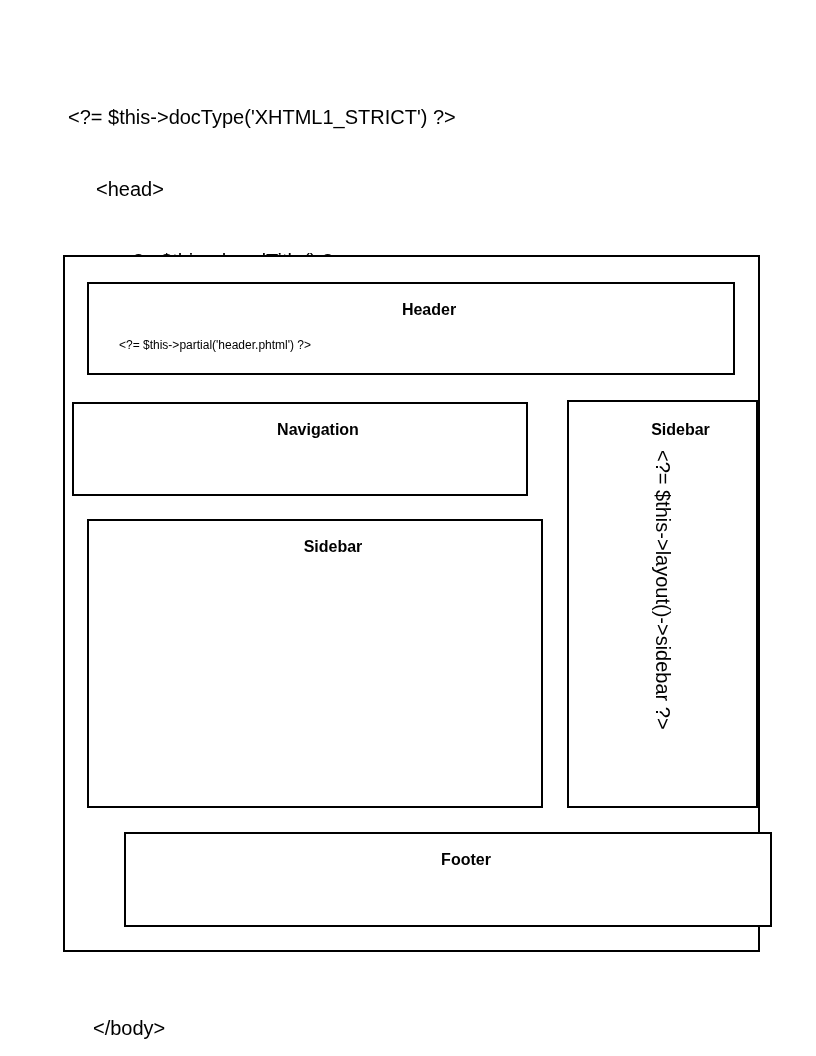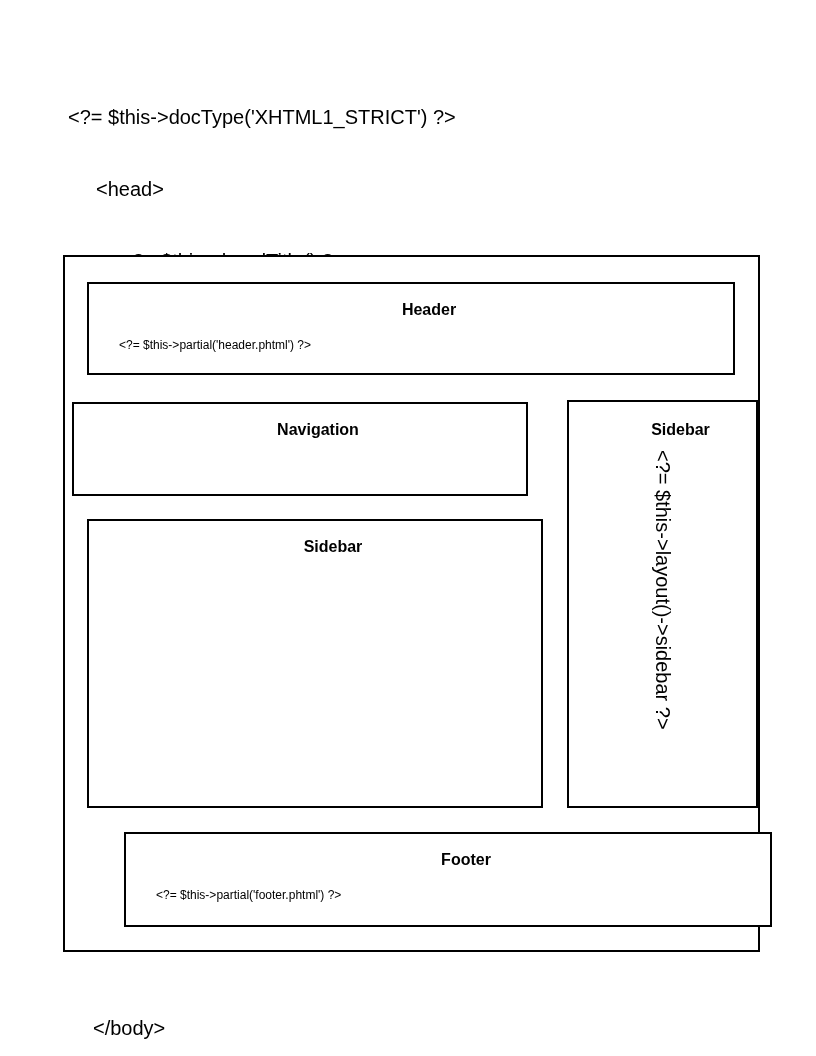--- a/index.html
+++ b/index.html
@@ -102,21 +102,20 @@
     <div class="box-title">Sidebar</div>
     <div class="sidebar-rotated">&lt;?= $this-&gt;layout()-&gt;sidebar ?&gt;</div>
   </div>
 
   <div class="box box-content">
     <div class="box-title">Sidebar</div>
   </div>
 
   <div class="box box-footer">
     <div class="box-title">Footer</div>
-    <div class="box-code">&lt;?= $this-&gt;partial('footer.phtml') ?&gt;</div>
   </div>
 
   <div class="code-block code-bottom">
     <div class="code-line indent-b1">&lt;/body&gt;</div>
     
   </div>
 
 </div>
 
 </body></html>

